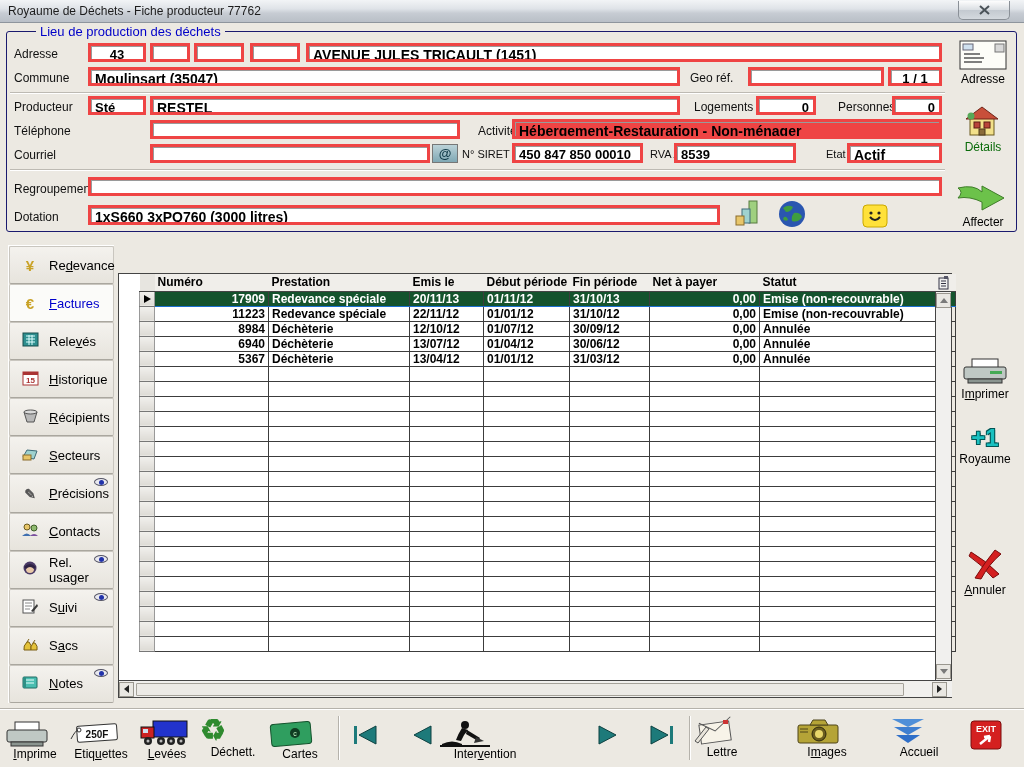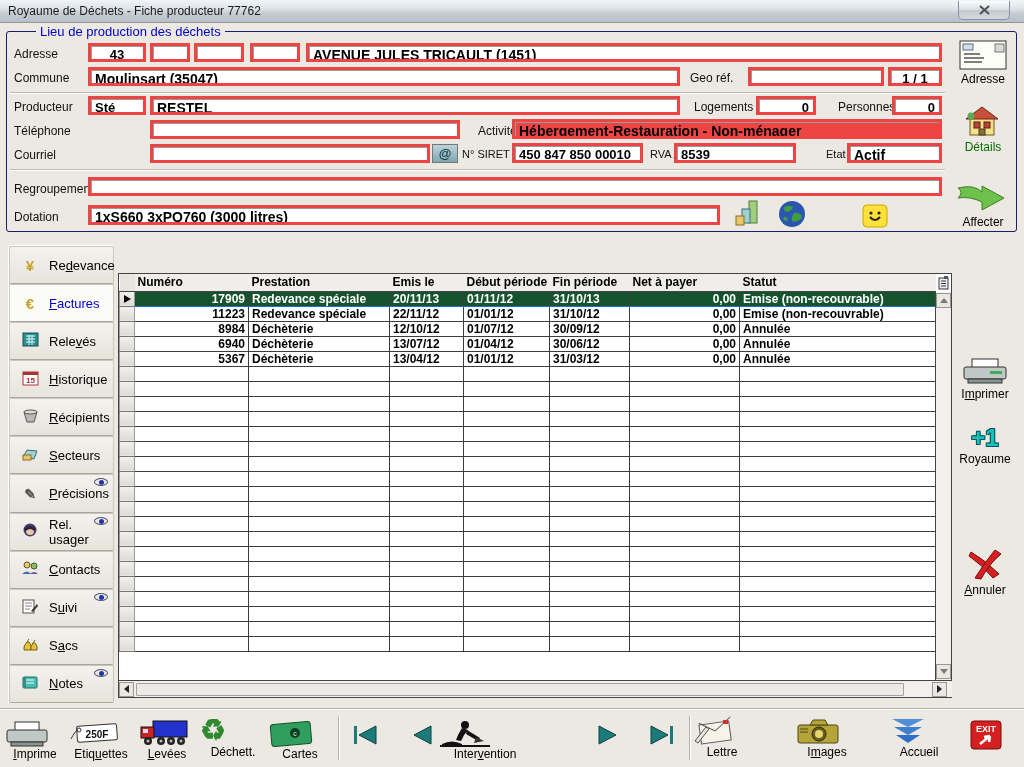--- a/index.html
+++ b/index.html
@@ -83,21 +83,21 @@
     overflow:hidden;
   }
   .eye::after {
     content:""; position:absolute; left:4px; top:1px;
     width:5px; height:5px; border-radius:50%; background:#2233aa;
   }
 
   
   .table-wrap {
     left:118px; top:273px; width:834px; height:425px;
-    background:#fff; border:1px solid #444;
+    background:#fff; border:1px solid #444;padding-left:20px;
   }
   table.grid { border-collapse:collapse; table-layout:fixed; width:816px; }
   table.grid th {
     font-size:12px; font-weight:bold; text-align:left;
     background:#f0eeea; border-bottom:1px solid #444;
     padding:1px 3px; height:17px; white-space:nowrap; overflow:hidden;
   }
   table.grid td {
     font-size:12px; font-weight:bold;
     border-bottom:1px solid #3c3c3c; border-right:1px solid #3c3c3c;
@@ -319,40 +319,40 @@
         </svg>
     </span>
     <span><u>S</u>ecteurs</span>
   </div>
   <div class="side-item">
     <div class="eye"></div>
     <span class="side-icon" style="color:#555;font-size:14px">✎</span>
     <span><u>P</u>récisions</span>
   </div>
   <div class="side-item">
+    <span class="side-icon">
+      <svg width="18" height="14">
+          <circle cx="6" cy="4" r="3" fill="#e8c66a" stroke="#6b5a1e"></circle>
+          <circle cx="13" cy="5" r="3" fill="#8fba6f" stroke="#3e5d28"></circle>
+          <path d="M1 13 Q6 8 10 13Z" fill="#3f6fb0"></path>
+          <path d="M9 13 Q13 9 17 13Z" fill="#7a4f9e"></path>
+        </svg>
+    </span>
+    <span><u>C</u>ontacts</span>
+  </div>
+  <div class="side-item">
     <div class="eye"></div>
     <span class="side-icon">
       <svg width="16" height="15">
           <circle cx="8" cy="7" r="6.5" fill="#4a3a66"></circle>
           <circle cx="8" cy="8" r="4" fill="#e9c9a8"></circle>
           <path d="M2 6 Q8 0 14 6 L12 8 Q8 4 4 8Z" fill="#2e2244"></path>
         </svg>
     </span>
     <span>Rel. usa<u>g</u>er</span>
-  </div>
-  <div class="side-item">
-    <span class="side-icon">
-      <svg width="18" height="14">
-          <circle cx="6" cy="4" r="3" fill="#e8c66a" stroke="#6b5a1e"></circle>
-          <circle cx="13" cy="5" r="3" fill="#8fba6f" stroke="#3e5d28"></circle>
-          <path d="M1 13 Q6 8 10 13Z" fill="#3f6fb0"></path>
-          <path d="M9 13 Q13 9 17 13Z" fill="#7a4f9e"></path>
-        </svg>
-    </span>
-    <span><u>C</u>ontacts</span>
   </div>
   <div class="side-item">
     <div class="eye"></div>
     <span class="side-icon">
       <svg width="17" height="15">
           <rect x="1" y="1" width="11" height="13" fill="#fff" stroke="#555"></rect>
           <path d="M3 4h7M3 7h7M3 10h5" stroke="#888"></path>
           <path d="M9 12 L15 5 L16 7 L11 13 Z" fill="#3a3a3a"></path>
         </svg>
     </span>

